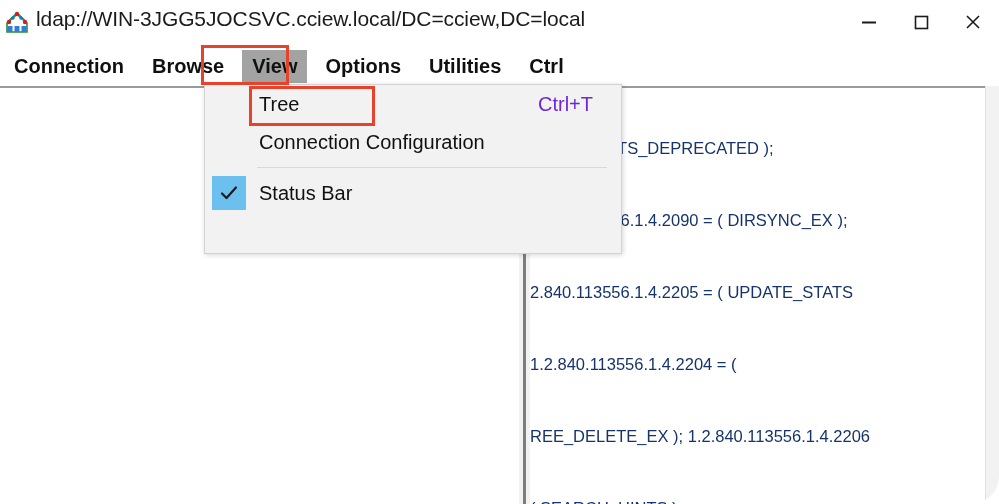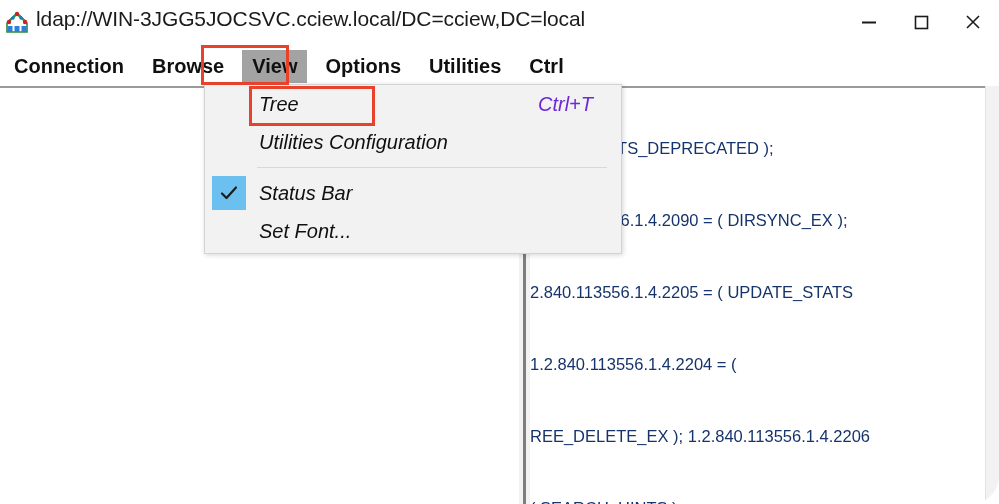--- a/index.html
+++ b/index.html
@@ -126,21 +126,20 @@
 
   
   .dropdown {
     position: absolute;
     left: 204px; top: 84px;
     width: 418px; height: 170px;
     background: #f2f2f2;
     border: 1px solid #d3d3d3;
     box-shadow: 1px 1px 5px rgba(0,0,0,0.17);
     z-index: 30;
-    font-style: italic;
   }
   .menu-row {
     position: relative;
     height: 38px;
     display: flex; align-items: center;
     font-size: 20px;
     color: #101010;
   }
   .menu-check {
     position: absolute; left: 7px; top: 2px;
@@ -263,36 +262,32 @@
 
     <div class="menu-row">
       <div class="menu-check"></div>
       <div class="menu-label">Tree</div>
       <div class="menu-accel">Ctrl+T</div>
       <div class="ann-tree"></div>
     </div>
 
     <div class="menu-row">
       <div class="menu-check"></div>
-      <div class="menu-label">Utilities Configuration</div>
+      <div class="menu-label">Connection Configuration</div>
     </div>
 
     <div class="menu-sep"></div>
 
     <div class="menu-row">
       <div class="menu-check on">
         <svg width="22" height="22" viewBox="0 0 22 22">
           <path d="M4 11.5 L8.5 16 L18 5.5" fill="none" stroke="#1b1b1b" stroke-width="2.2" stroke-linecap="round" stroke-linejoin="round"></path>
         </svg>
       </div>
       <div class="menu-label">Status Bar</div>
     </div>
 
-    <div class="menu-row">
-      <div class="menu-check"></div>
-      <div class="menu-label">Set Font...</div>
-    </div>
 
   </div>
 
   <div class="ann-view"></div>
 
 </div>
 
 </body></html>

